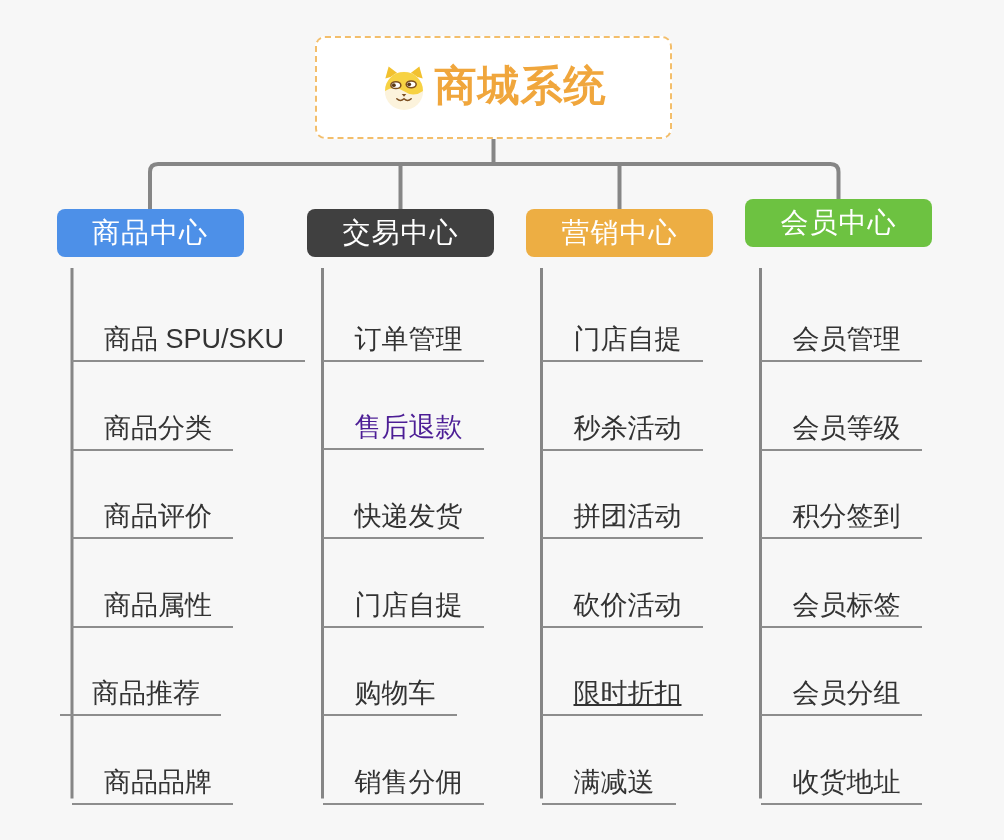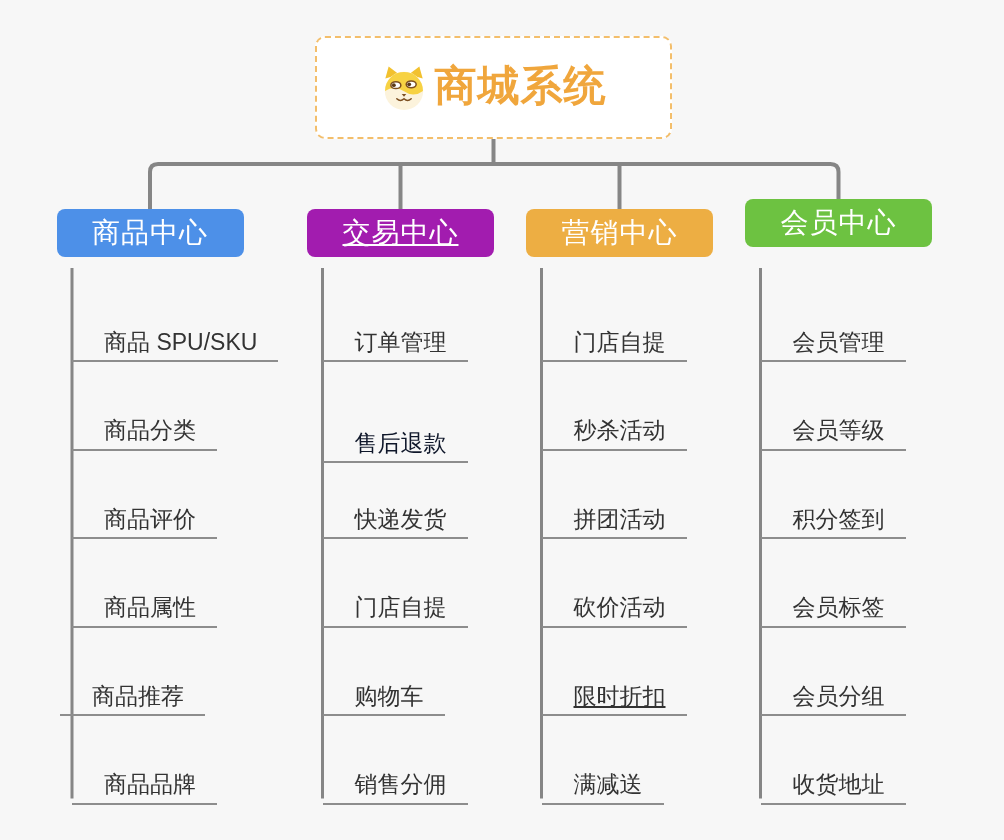--- a/index.html
+++ b/index.html
@@ -64,21 +64,21 @@
     cursor: default;
   }
   .leaf-node {
     position: absolute;
     height: 40px;
     display: flex;
     align-items: flex-end;
     box-sizing: content-box;
     padding: 0 21px 5px 32px;
     border-bottom: 2px solid #a3a3a3;
-    font-size: 23px;
+    font-size: 27px;
     color: #333333;
     white-space: nowrap;
     line-height: 1.1;
     cursor: default;
   }
 </style>
 </head>
 <body style="background: rgb(247, 247, 247);">
 
 <svg id="connector-svg" viewBox="0 0 1004 840" xmlns="http://www.w3.org/2000/svg">
@@ -111,23 +111,23 @@
 </div>
 
 <div id="branches">
     <div class="branch-node" style="left: 56.5px; top: 209px; background: rgb(77, 144, 232); color: rgb(255, 255, 255);">商品中心</div>
     <div class="leaf-node" style="left: 72px; top: 315px; border-bottom-color: rgb(141, 141, 141); color: rgb(51, 51, 51);">商品 SPU/SKU</div>
     <div class="leaf-node" style="left: 72px; top: 403.5px; border-bottom-color: rgb(141, 141, 141); color: rgb(51, 51, 51);">商品分类</div>
     <div class="leaf-node" style="left: 72px; top: 492px; border-bottom-color: rgb(141, 141, 141); color: rgb(51, 51, 51);">商品评价</div>
     <div class="leaf-node" style="left: 72px; top: 580.5px; border-bottom-color: rgb(141, 141, 141); color: rgb(51, 51, 51);">商品属性</div>
     <div class="leaf-node" style="left: 60px; top: 669px; border-bottom-color: rgb(141, 141, 141); color: rgb(51, 51, 51);">商品推荐</div>
     <div class="leaf-node" style="left: 72px; top: 757.5px; border-bottom-color: rgb(141, 141, 141); color: rgb(51, 51, 51);">商品品牌</div>
-    <div class="branch-node" style="left: 307px; top: 209px; background: #a21caf; color: rgb(255, 255, 255); text-decoration: underline;">交易中心</div>
+    <div class="branch-node" style="left: 307px; top: 209px; background: #404040; color: rgb(255, 255, 255);">交易中心</div>
     <div class="leaf-node" style="left: 322.5px; top: 315px; border-bottom-color: rgb(141, 141, 141); color: rgb(51, 51, 51); text-align: right;">订单管理</div>
-    <div class="leaf-node" style="left: 322.5px; top: 416px; border-bottom-color: rgb(141, 141, 141); color: #0f172a;">售后退款</div>
+    <div class="leaf-node" style="left: 322.5px; top: 403px; border-bottom-color: rgb(141, 141, 141); color: #4c1d95;">售后退款</div>
     <div class="leaf-node" style="left: 322.5px; top: 492px; border-bottom-color: rgb(141, 141, 141); color: rgb(51, 51, 51);">快递发货</div>
     <div class="leaf-node" style="left: 322.5px; top: 580.5px; border-bottom-color: rgb(141, 141, 141); color: rgb(51, 51, 51);">门店自提</div>
     <div class="leaf-node" style="left: 322.5px; top: 669px; border-bottom-color: rgb(141, 141, 141); color: rgb(51, 51, 51);">购物车</div>
     <div class="leaf-node" style="left: 322.5px; top: 757.5px; border-bottom-color: rgb(141, 141, 141); color: rgb(51, 51, 51);">销售分佣</div>
     <div class="branch-node" style="left: 526px; top: 209px; background: rgb(237, 174, 67); color: rgb(255, 255, 255);">营销中心</div>
     <div class="leaf-node" style="left: 541.5px; top: 315px; border-bottom-color: rgb(141, 141, 141); color: rgb(51, 51, 51);">门店自提</div>
     <div class="leaf-node" style="left: 541.5px; top: 403.5px; border-bottom-color: rgb(141, 141, 141); color: rgb(51, 51, 51);">秒杀活动</div>
     <div class="leaf-node" style="left: 541.5px; top: 492px; border-bottom-color: rgb(141, 141, 141); color: rgb(51, 51, 51);">拼团活动</div>
     <div class="leaf-node" style="left: 541.5px; top: 580.5px; border-bottom-color: rgb(141, 141, 141); color: rgb(51, 51, 51);">砍价活动</div>
     <div class="leaf-node" style="left: 541.5px; top: 669px; border-bottom-color: rgb(141, 141, 141); color: rgb(51, 51, 51); text-decoration: underline;">限时折扣</div>

